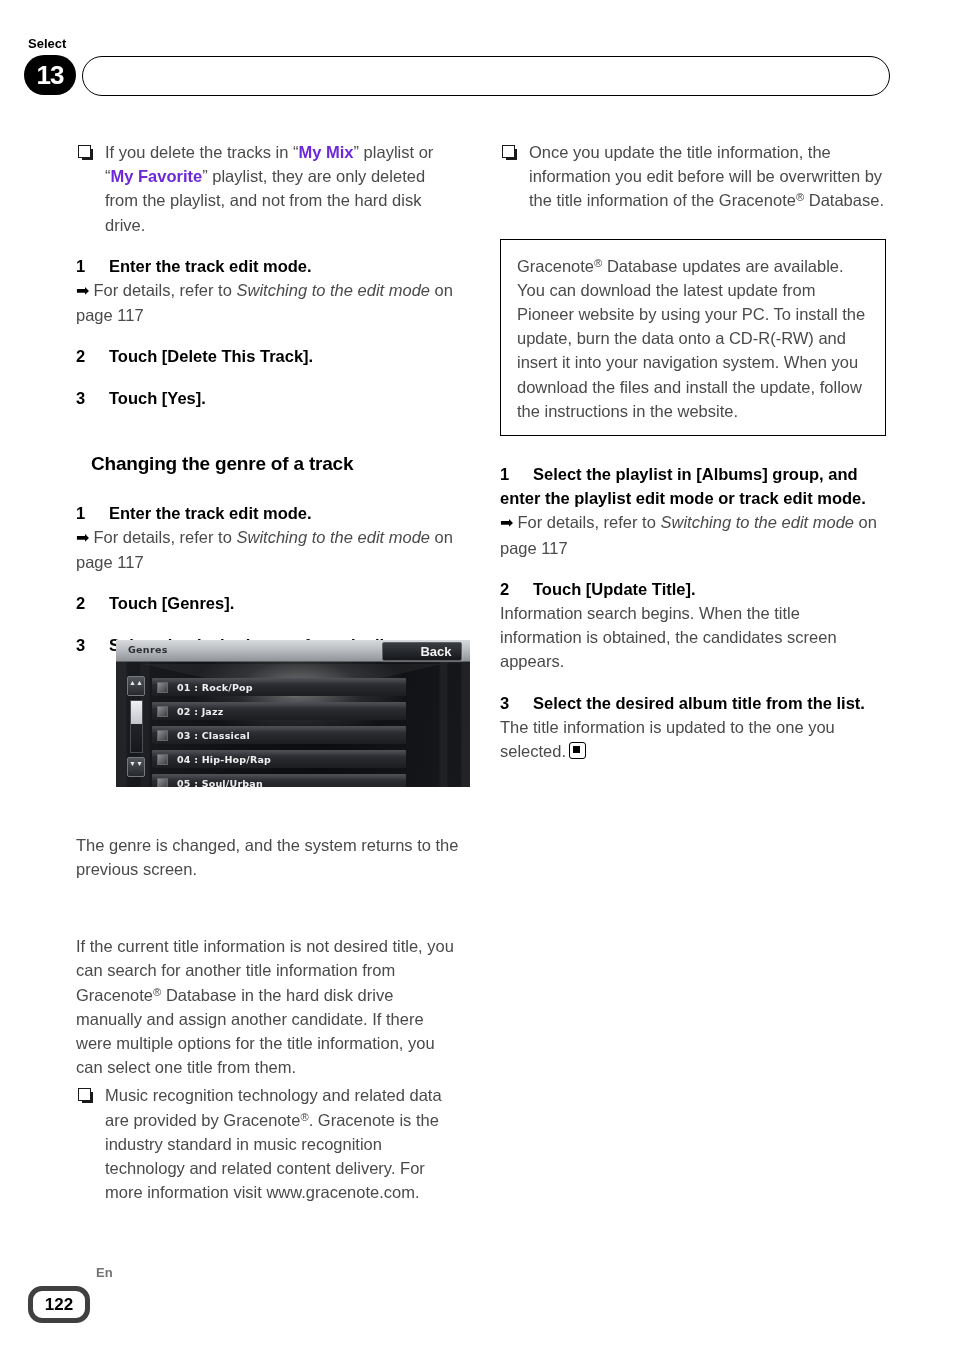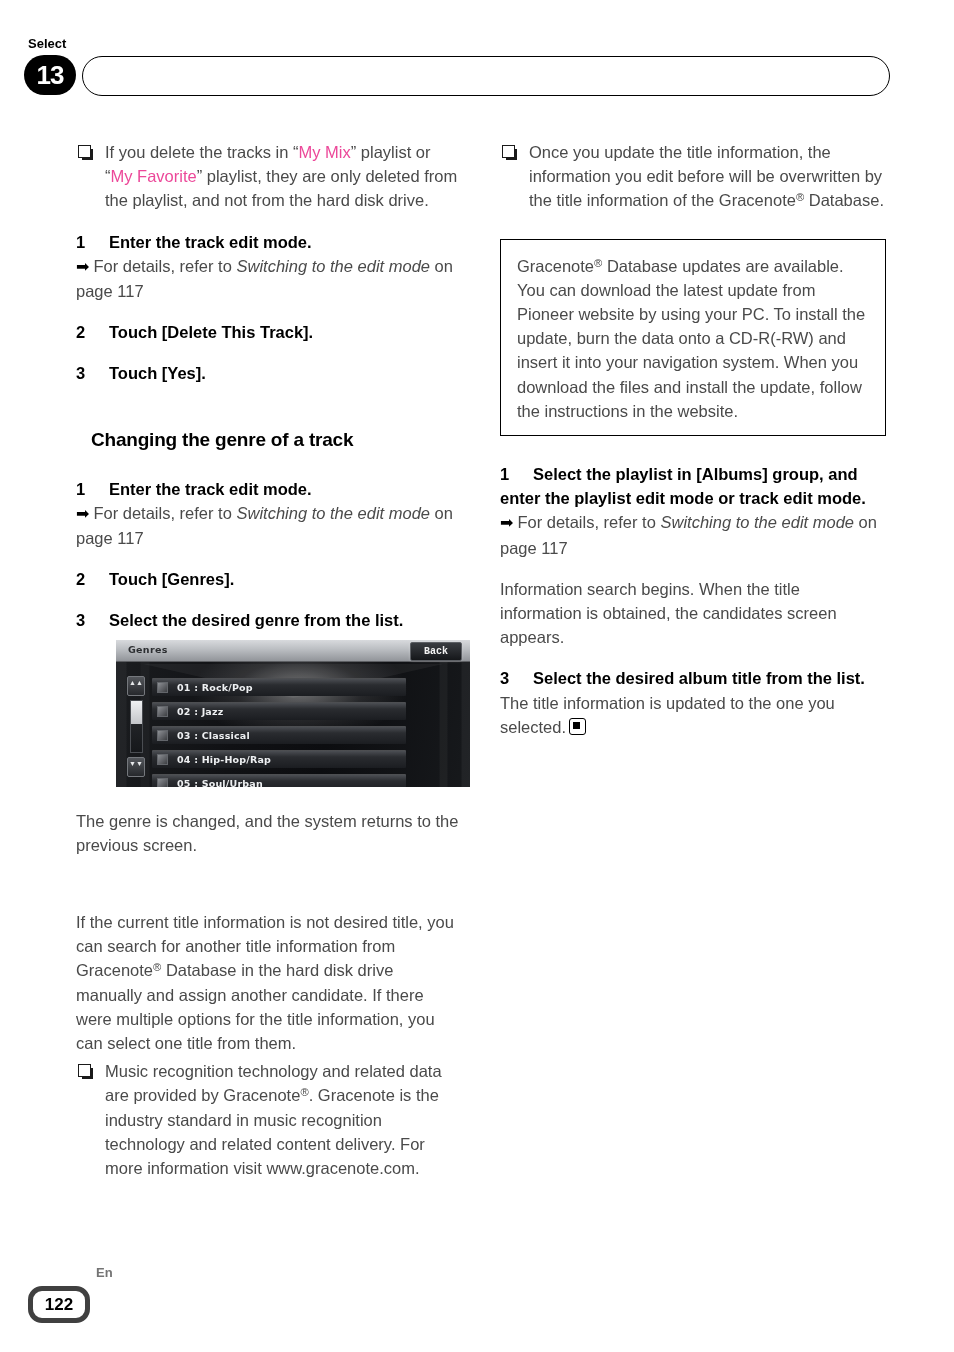--- a/index.html
+++ b/index.html
@@ -120,21 +120,21 @@
     position: relative;
     padding-left: 0;
   }
   .xref .arrow {
     font-size: 16px;
     color: #000;
     margin-right: 4px;
     font-family: "DejaVu Sans", sans-serif;
   }
   .it { font-style: italic; }
-  .b  { font-weight: normal; color: #ec4899; }
+  .b  { font-weight: bold; color: #6d28d9; }
 
   h3.subhead {
     margin: 15px;
     font-size: 19px;
     font-weight: bold;
     color: #000;
     line-height: 26px;
     letter-spacing: -0.2px;
   }
   h2.section {
@@ -236,27 +236,28 @@
   .shot-back {
     position: absolute;
     right: 8px;
     top: 2px;
     width: 50px;
     height: 17px;
     background: linear-gradient(180deg, #3a3d42 0%, #15171a 100%);
     border: 1px solid #5d6065;
     border-radius: 2px;
     color: #f2f2f2;
-    font-size: 10px;
-    font-weight: bold;
-    font-family: Liberation Mono, monospace;
+    font-size: 13px;
+    font-weight: bold;
+    font-family: Liberation Sans, sans-serif;
     display: flex;
     align-items: center;
     justify-content: center;
     box-shadow: 0 0 3px rgba(255,255,255,0.25);
+    padding-left: 28px;
   }
   .shot-list {
     position: absolute;
     left: 36px;
     top: 38px;
     right: 64px;
   }
   .shot-row {
     position: relative;
     height: 17px;
@@ -476,20 +477,21 @@
       <span>Gracenote</span><sup class="reg">®</sup><span> Database updates are available. You can download the latest update from Pioneer website by using your PC. To install the update, burn the data onto a CD-R(-RW) and insert it into your navigation system. When you download the files and install the update, follow the instructions in the website.</span>
     </div>
 
     <div class="gap-l"></div>
 
     <p class="step"><span class="num">1</span><span>Select the playlist in [Albums] group, and enter the playlist edit mode or track edit mode.</span></p>
     <p class="xref"><span class="arrow">➡</span><span>For details, refer to </span><span class="it">Switching to the edit mode</span><span> on page 117</span></p>
 
     <div class="gap-m"></div>
 
+    <p class="step"><span class="num">2</span><span>Touch [Update Title].</span></p>
     <p class="body-text">Information search begins. When the title information is obtained, the candidates screen appears.</p>
 
     <div class="gap-m"></div>
 
     <p class="step"><span class="num">3</span><span>Select the desired album title from the list.</span></p>
     <p class="body-text"><span>The title information is updated to the one you selected.</span><span class="endmark"></span></p>
 
   </div>
 
   <div class="page-num">122</div>

